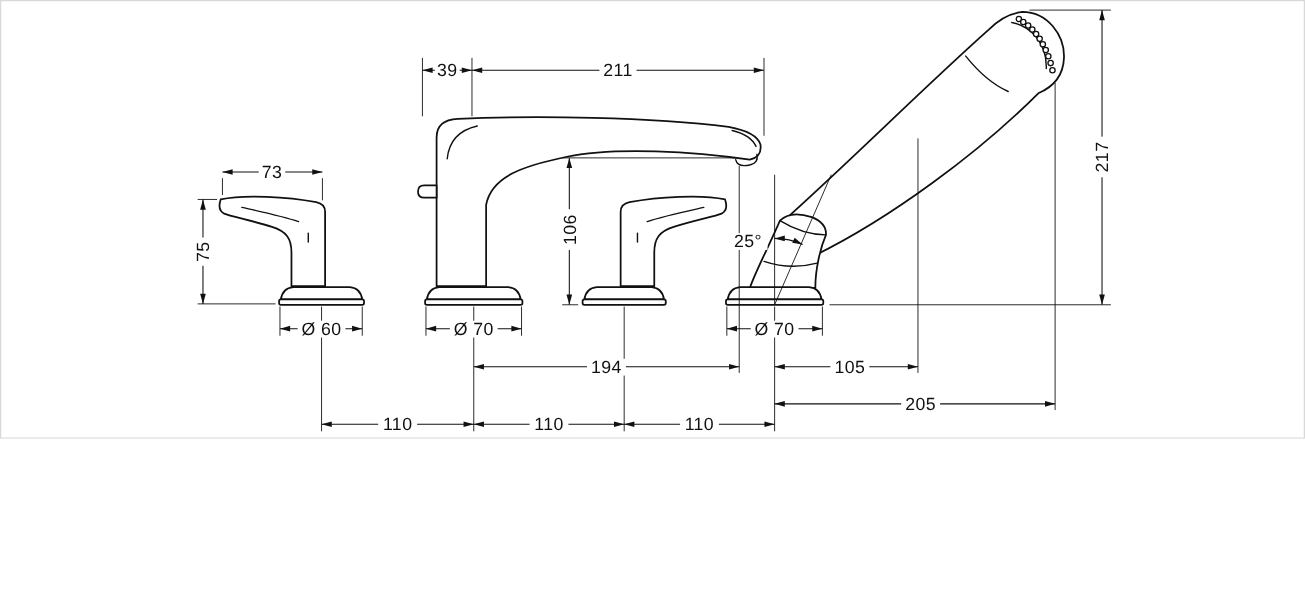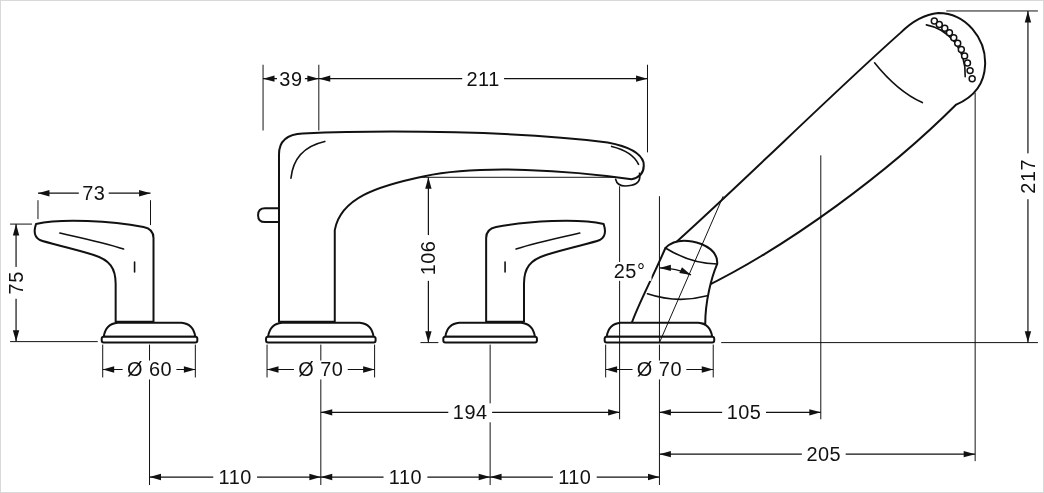--- a/index.html
+++ b/index.html
@@ -1,16 +1,16 @@
 <!DOCTYPE html>
 <html><head>
 <meta charset="utf-8">
 <style>
   html,body{margin:0;padding:0;background:#fff}
-  .stage{position:relative;width:1044px;height:493px;background:#fff;border:1px solid #d9d9d9;box-sizing:border-box;overflow:hidden}
+  .stage{position:relative;width:1044px;height:351px;background:#fff;border:1px solid #d9d9d9;box-sizing:border-box;overflow:hidden}
   .stage svg{display:block;width:100%;height:100%}
   .fx{fill:#fff;stroke:#111;stroke-width:2;stroke-linejoin:round;stroke-linecap:round}
   .fxl{fill:none;stroke:#111;stroke-width:1.6;stroke-linecap:round}
   .dot{fill:#fff;stroke:#111;stroke-width:1.5}
   .dim{stroke:#111;stroke-width:1.2;fill:none}
   .ext{stroke:#111;stroke-width:1;fill:none}
   .lbl{font-family:"Liberation Sans",sans-serif;font-size:20px;fill:#111;text-anchor:middle;letter-spacing:.5px}
   .lbg{fill:#fff}
 </style>
 </head>

